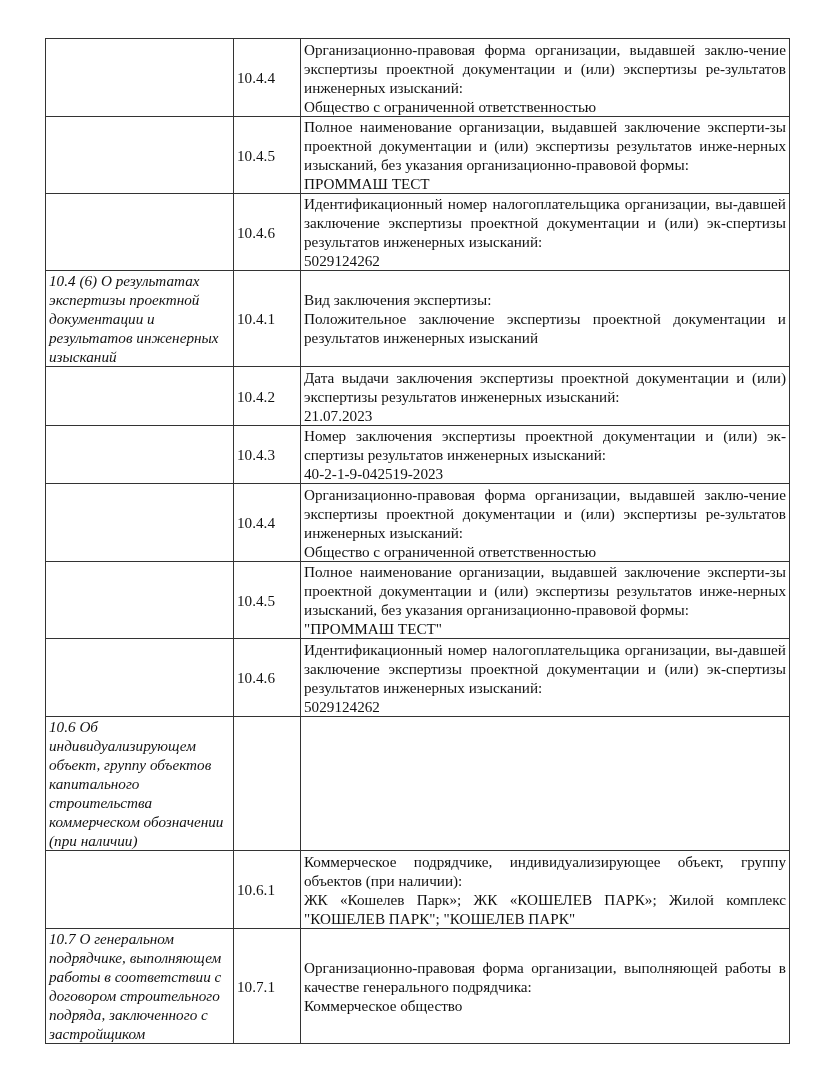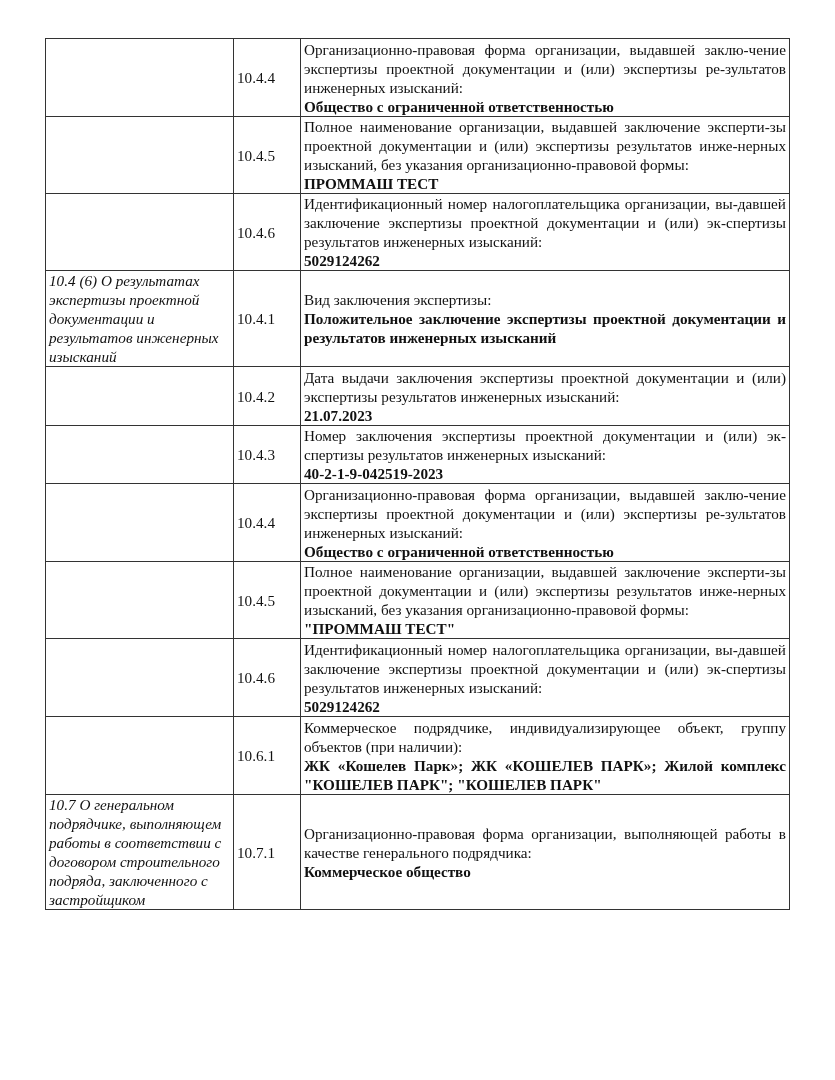--- a/index.html
+++ b/index.html
@@ -4,21 +4,21 @@
 <style>
   html, body { margin: 0; padding: 0; background: #ffffff; }
   body { width: 835px; height: 1080px; position: relative; overflow: hidden;
          font-family: "Liberation Serif", "DejaVu Serif", serif; color: #111; }
   table.doc { position: absolute; left: 45px; top: 38px; width: 745px;
               border-collapse: collapse; table-layout: fixed; font-size: 15.2px; line-height: 19px; }
   table.doc td { border: 1.3px solid #333; vertical-align: middle; padding: 0 3px 0 3px; }
   td.c1 { width: 181px; vertical-align: middle; font-style: italic; }
   td.c2 { width: 60px; padding-left: 3px; }
   td.c3 { padding-left: 3px; padding-right: 3px; text-align: justify; }
-  .val { font-weight: bold; display: block; }
+  .val { font-weight: normal; display: block; }
   .lbl { display: block; }
 </style>
 </head>
 <body>
 
 <table class="doc">
   <tbody id="tbody">
       <tr style="height: 78px;">
         <td class="c1"></td>
         <td class="c2">10.4.4</td>
@@ -84,20 +84,28 @@
         </td>
       </tr>
       <tr style="height: 78px;">
         <td class="c1"></td>
         <td class="c2">10.4.6</td>
         <td class="c3">
           <span class="lbl">Идентификационный номер налогоплательщика организации, вы-давшей заключение экспертизы проектной документации и (или) эк-спертизы результатов инженерных изысканий:</span>
           <span class="val">5029124262</span>
         </td>
       </tr>
+      <tr style="height: 118px;">
+        <td class="c1">10.6 Об индивидуализирующем объект, группу объектов капитального строительства коммерческом обозначении (при наличии)</td>
+        <td class="c2"></td>
+        <td class="c3">
+          <span class="lbl"></span>
+          <span class="val"></span>
+        </td>
+      </tr>
       <tr style="height: 78px;">
         <td class="c1"></td>
         <td class="c2">10.6.1</td>
         <td class="c3">
           <span class="lbl">Коммерческое подрядчике, индивидуализирующее объект, группу объектов (при наличии):</span>
           <span class="val">ЖК «Кошелев Парк»; ЖК «КОШЕЛЕВ ПАРК»; Жилой комплекс "КОШЕЛЕВ ПАРК"; "КОШЕЛЕВ ПАРК"</span>
         </td>
       </tr>
       <tr style="height: 107px;">
         <td class="c1">10.7 О генеральном подрядчике, выполняющем работы в соответствии с договором строительного подряда, заключенного с застройщиком</td>

